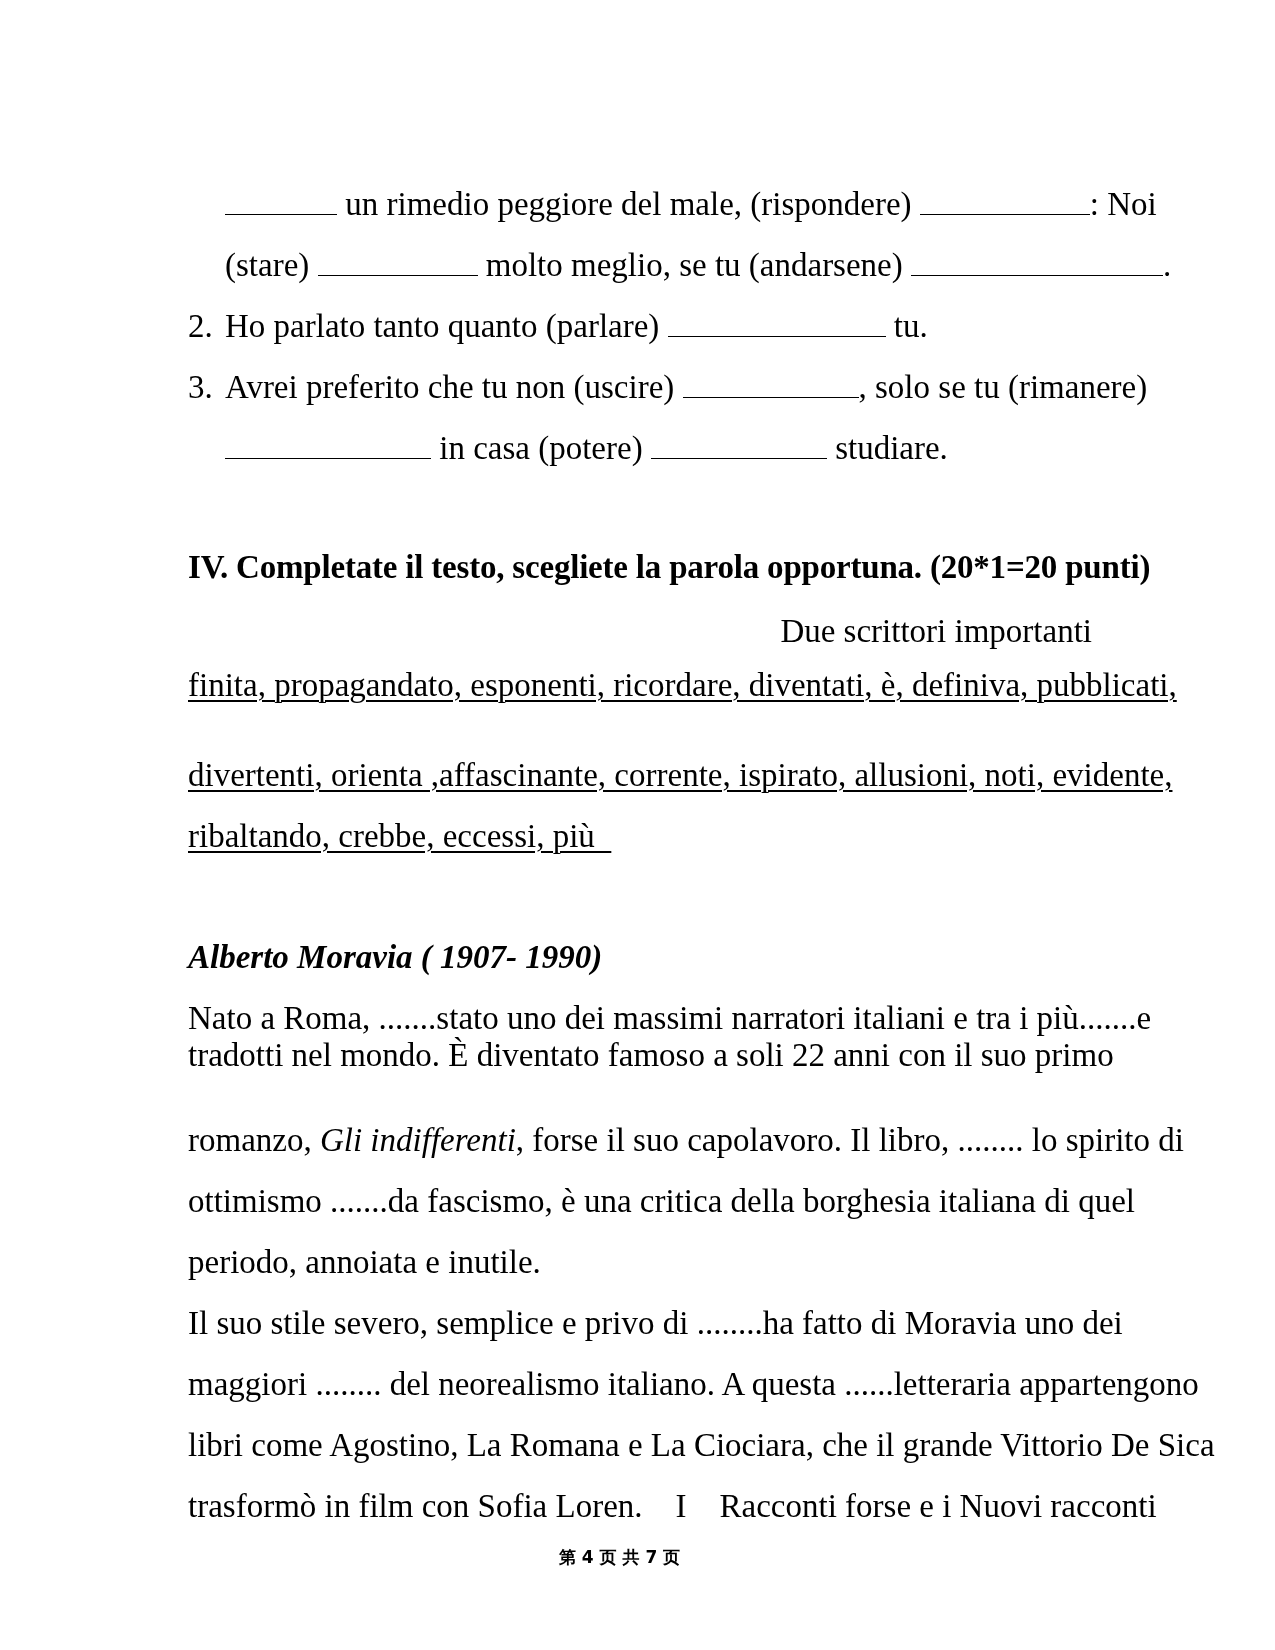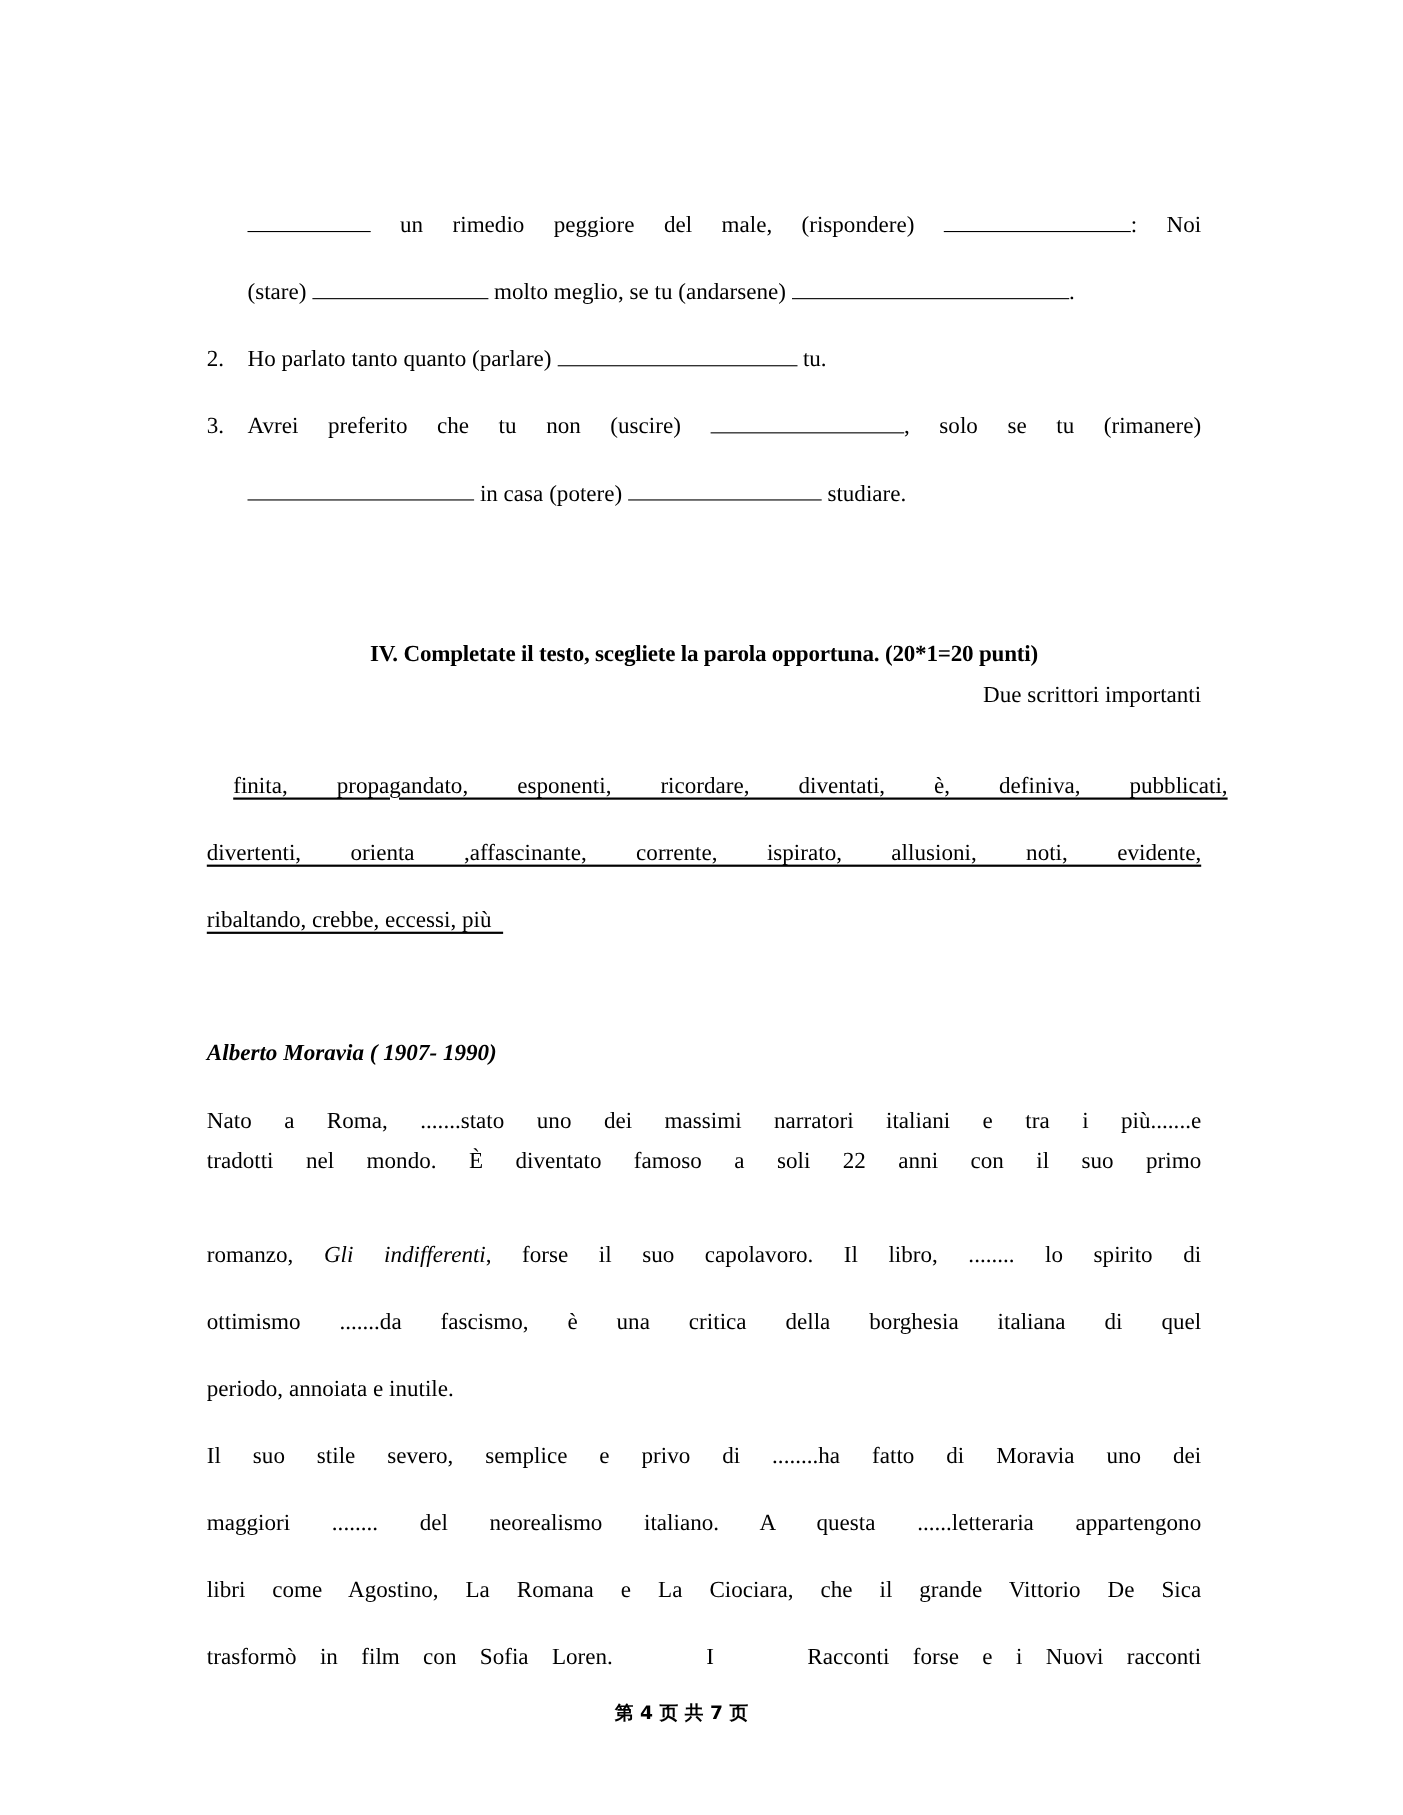--- a/index.html
+++ b/index.html
@@ -1,19 +1,19 @@
 <!DOCTYPE html>
 <html><head>
 <meta charset="utf-8">
 <style>
   html, body { margin: 0; padding: 0; background: #ffffff; }
   body { width: 1275px; height: 1650px; position: relative; overflow: hidden;
          font-family: "Liberation Serif", "DejaVu Serif", serif; color: #000; }
   .page { position: absolute; left: 188px; top: 0; width: 904px; }
-  .line { position: absolute; left: 0; width: 904px; font-size: 21px; line-height: 34px; white-space: nowrap; }
+  .line { position: absolute; left: 0; width: 904px; font-size: 33px; line-height: 34px; white-space: nowrap; }
   .just { text-align: justify; text-align-last: justify; }
   .ind { left: 37px; width: 867px; }
   .blank { display: inline-block; border-bottom: 1.5px solid #000; height: 22px; vertical-align: baseline; }
   .num { display: inline-block; width: 37px; }
   .bold { font-weight: bold; }
   .center { text-align: right; }
   .ul { text-decoration: underline; text-underline-offset: 4px; text-decoration-thickness: 1.5px; }
   .it { font-style: italic; }
   .footer { position: absolute; top: 1546px; left: 0; width: 1239px; text-align: center;
             font-family: "DejaVu Sans", sans-serif; font-weight: bold; font-size: 17px; }
@@ -45,24 +45,24 @@
     <span class="num">3.</span><span>Avrei preferito che tu non (uscire)</span>
     <span class="blank" style="width:176px;"></span><span>, solo se tu (rimanere)</span>
   </div>
   <div class="line ind" style="top:431px;">
     <span class="blank" style="width:206px;"></span>
     <span>in casa (potere)</span>
     <span class="blank" style="width:176px;"></span>
     <span>studiare.</span>
   </div>
 
-  <div class="line bold" style="top:577px; letter-spacing:-0.2px;text-align:center;">IV. Completate il testo, scegliete la parola opportuna. (20*1=20 punti)</div>
+  <div class="line bold" style="top:550px; letter-spacing:-0.2px;text-align:center;">IV. Completate il testo, scegliete la parola opportuna. (20*1=20 punti)</div>
   <div class="line center" style="top:614px;">Due scrittori importanti</div>
 
-  <div class="line just ul" style="top:697px;margin-left:24px;">finita, propagandato, esponenti, ricordare, diventati, è, definiva, pubblicati,</div>
+  <div class="line just ul" style="top:668px;">finita, propagandato, esponenti, ricordare, diventati, è, definiva, pubblicati,</div>
   <div class="line just ul" style="top:758px;">divertenti, orienta ,affascinante, corrente, ispirato, allusioni, noti, evidente,</div>
   <div class="line ul" style="top:819px; white-space:pre;">ribaltando, crebbe, eccessi, più  </div>
 
   <div class="line bold it" style="top:940px;">Alberto Moravia ( 1907- 1990)</div>
 
   <div>
     <div class="line just" style="top:1001px;">Nato a Roma, .......stato uno dei massimi narratori italiani e tra i più.......e</div>
     <div class="line just" style="top:1038px;">tradotti nel mondo. È diventato famoso a soli 22 anni con il suo primo</div>
     <div class="line just" style="top:1123px;"><span>romanzo, </span><span class="it">Gli indifferenti</span><span>, forse il suo capolavoro. Il libro, ........ lo spirito di</span></div>
     <div class="line just" style="top:1184px;">ottimismo .......da fascismo, è una critica della borghesia italiana di quel</div>

